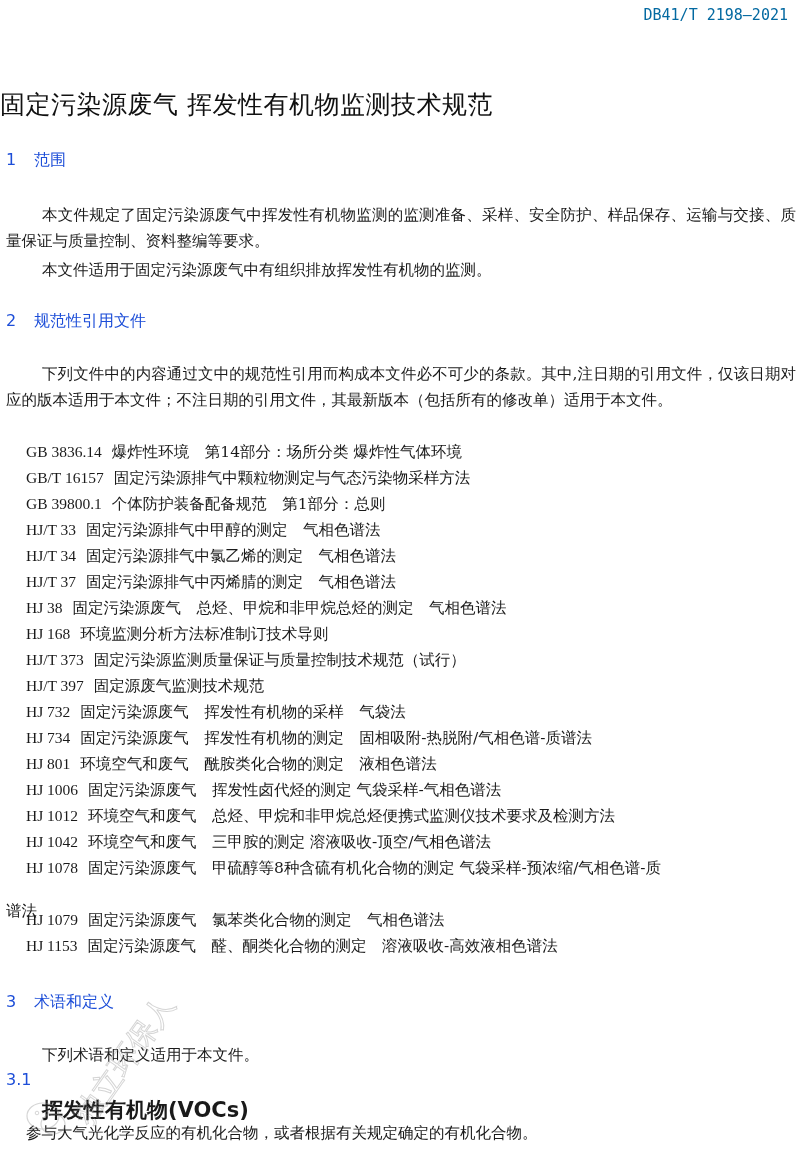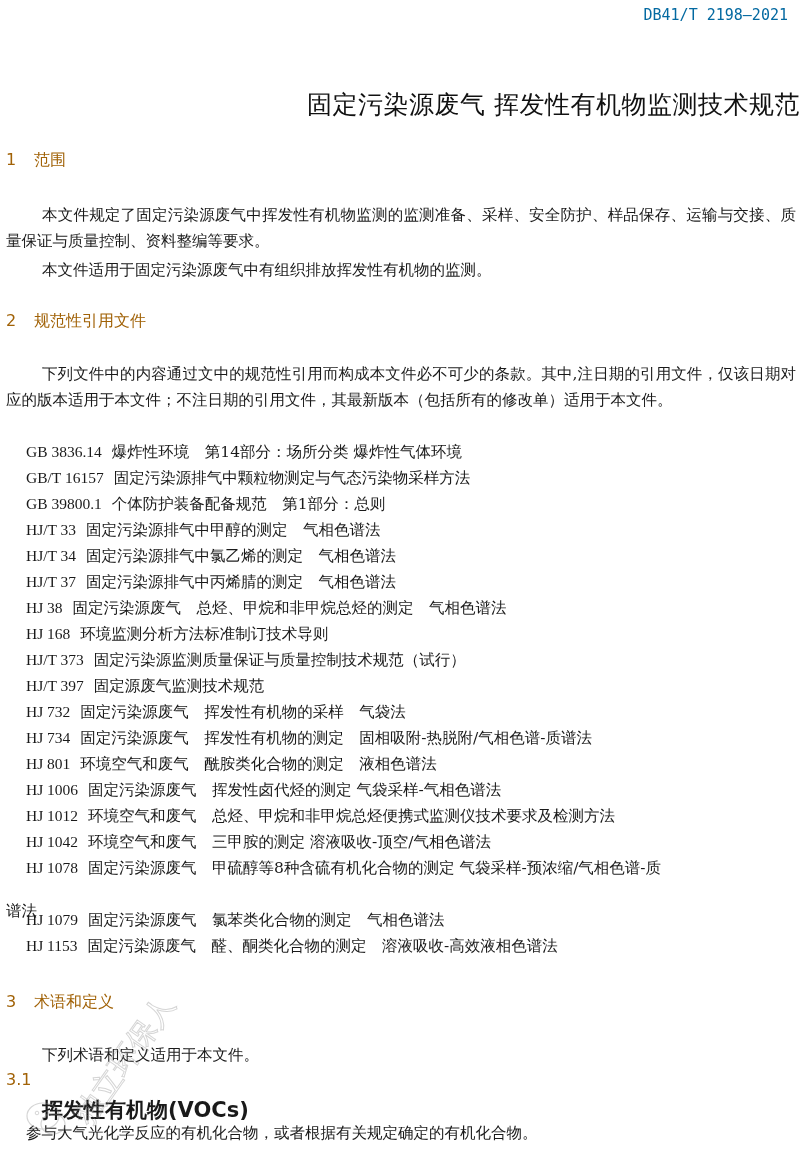--- a/index.html
+++ b/index.html
@@ -1,21 +1,21 @@
 <!DOCTYPE html>
 <html><head>
 <meta charset="utf-8">
 <style>
   html, body { margin: 0; padding: 0; background: #ffffff; }
   body { width: 800px; height: 1152px; position: relative; overflow: hidden;
          font-family: "DejaVu Serif", "Liberation Serif", serif; color: #1a1a1a; }
   .abs { position: absolute; white-space: nowrap; }
   .docno { right: 12px; top: 6px; font-family: "DejaVu Sans Mono", "Liberation Mono", monospace; font-size: 15px; color: #0369a1; }
-  .title { left: 0; right: 0; top: 88px; text-align: right; font-family: "DejaVu Sans", "Liberation Sans", sans-serif; font-size: 25px; color: #111; letter-spacing: 0.5px; }
-  .h { left: 6px; font-family: "DejaVu Sans", "Liberation Sans", sans-serif; font-size: 16px; color: #a16207; }
+  .title { left: 0; right: 0; top: 88px; text-align: left; font-family: "DejaVu Sans", "Liberation Sans", sans-serif; font-size: 25px; color: #111; letter-spacing: 0.5px; }
+  .h { left: 6px; font-family: "DejaVu Sans", "Liberation Sans", sans-serif; font-size: 16px; color: #1d4ed8; }
   .h .num { display: inline-block; width: 28px; }
   .p { left: 6px; width: 790px; font-size: 15.5px; line-height: 26px; white-space: normal; text-align: justify; }
   .indent { text-indent: 36px; }
   .ref { left: 26px; font-size: 15.5px; line-height: 26px; }
   .ref .code { font-family: "Liberation Serif", "DejaVu Serif", serif; margin-right: 10px; }
   .wrapline { left: 6px; font-size: 15.5px; margin-top: 20px; }
   .term { left: 42px; font-family: "DejaVu Sans", "Liberation Sans", sans-serif; font-size: 21px; font-weight: bold; }
   .watermark { left: 25px; top: 1000px; width: 180px; height: 150px; pointer-events: none; opacity: 0.35; }
   .wm-text { position: absolute; left: 40px; top: 55px; transform: rotate(-55deg); transform-origin: left top;
              font-family: "DejaVu Sans", sans-serif; font-size: 30px; color: transparent;

